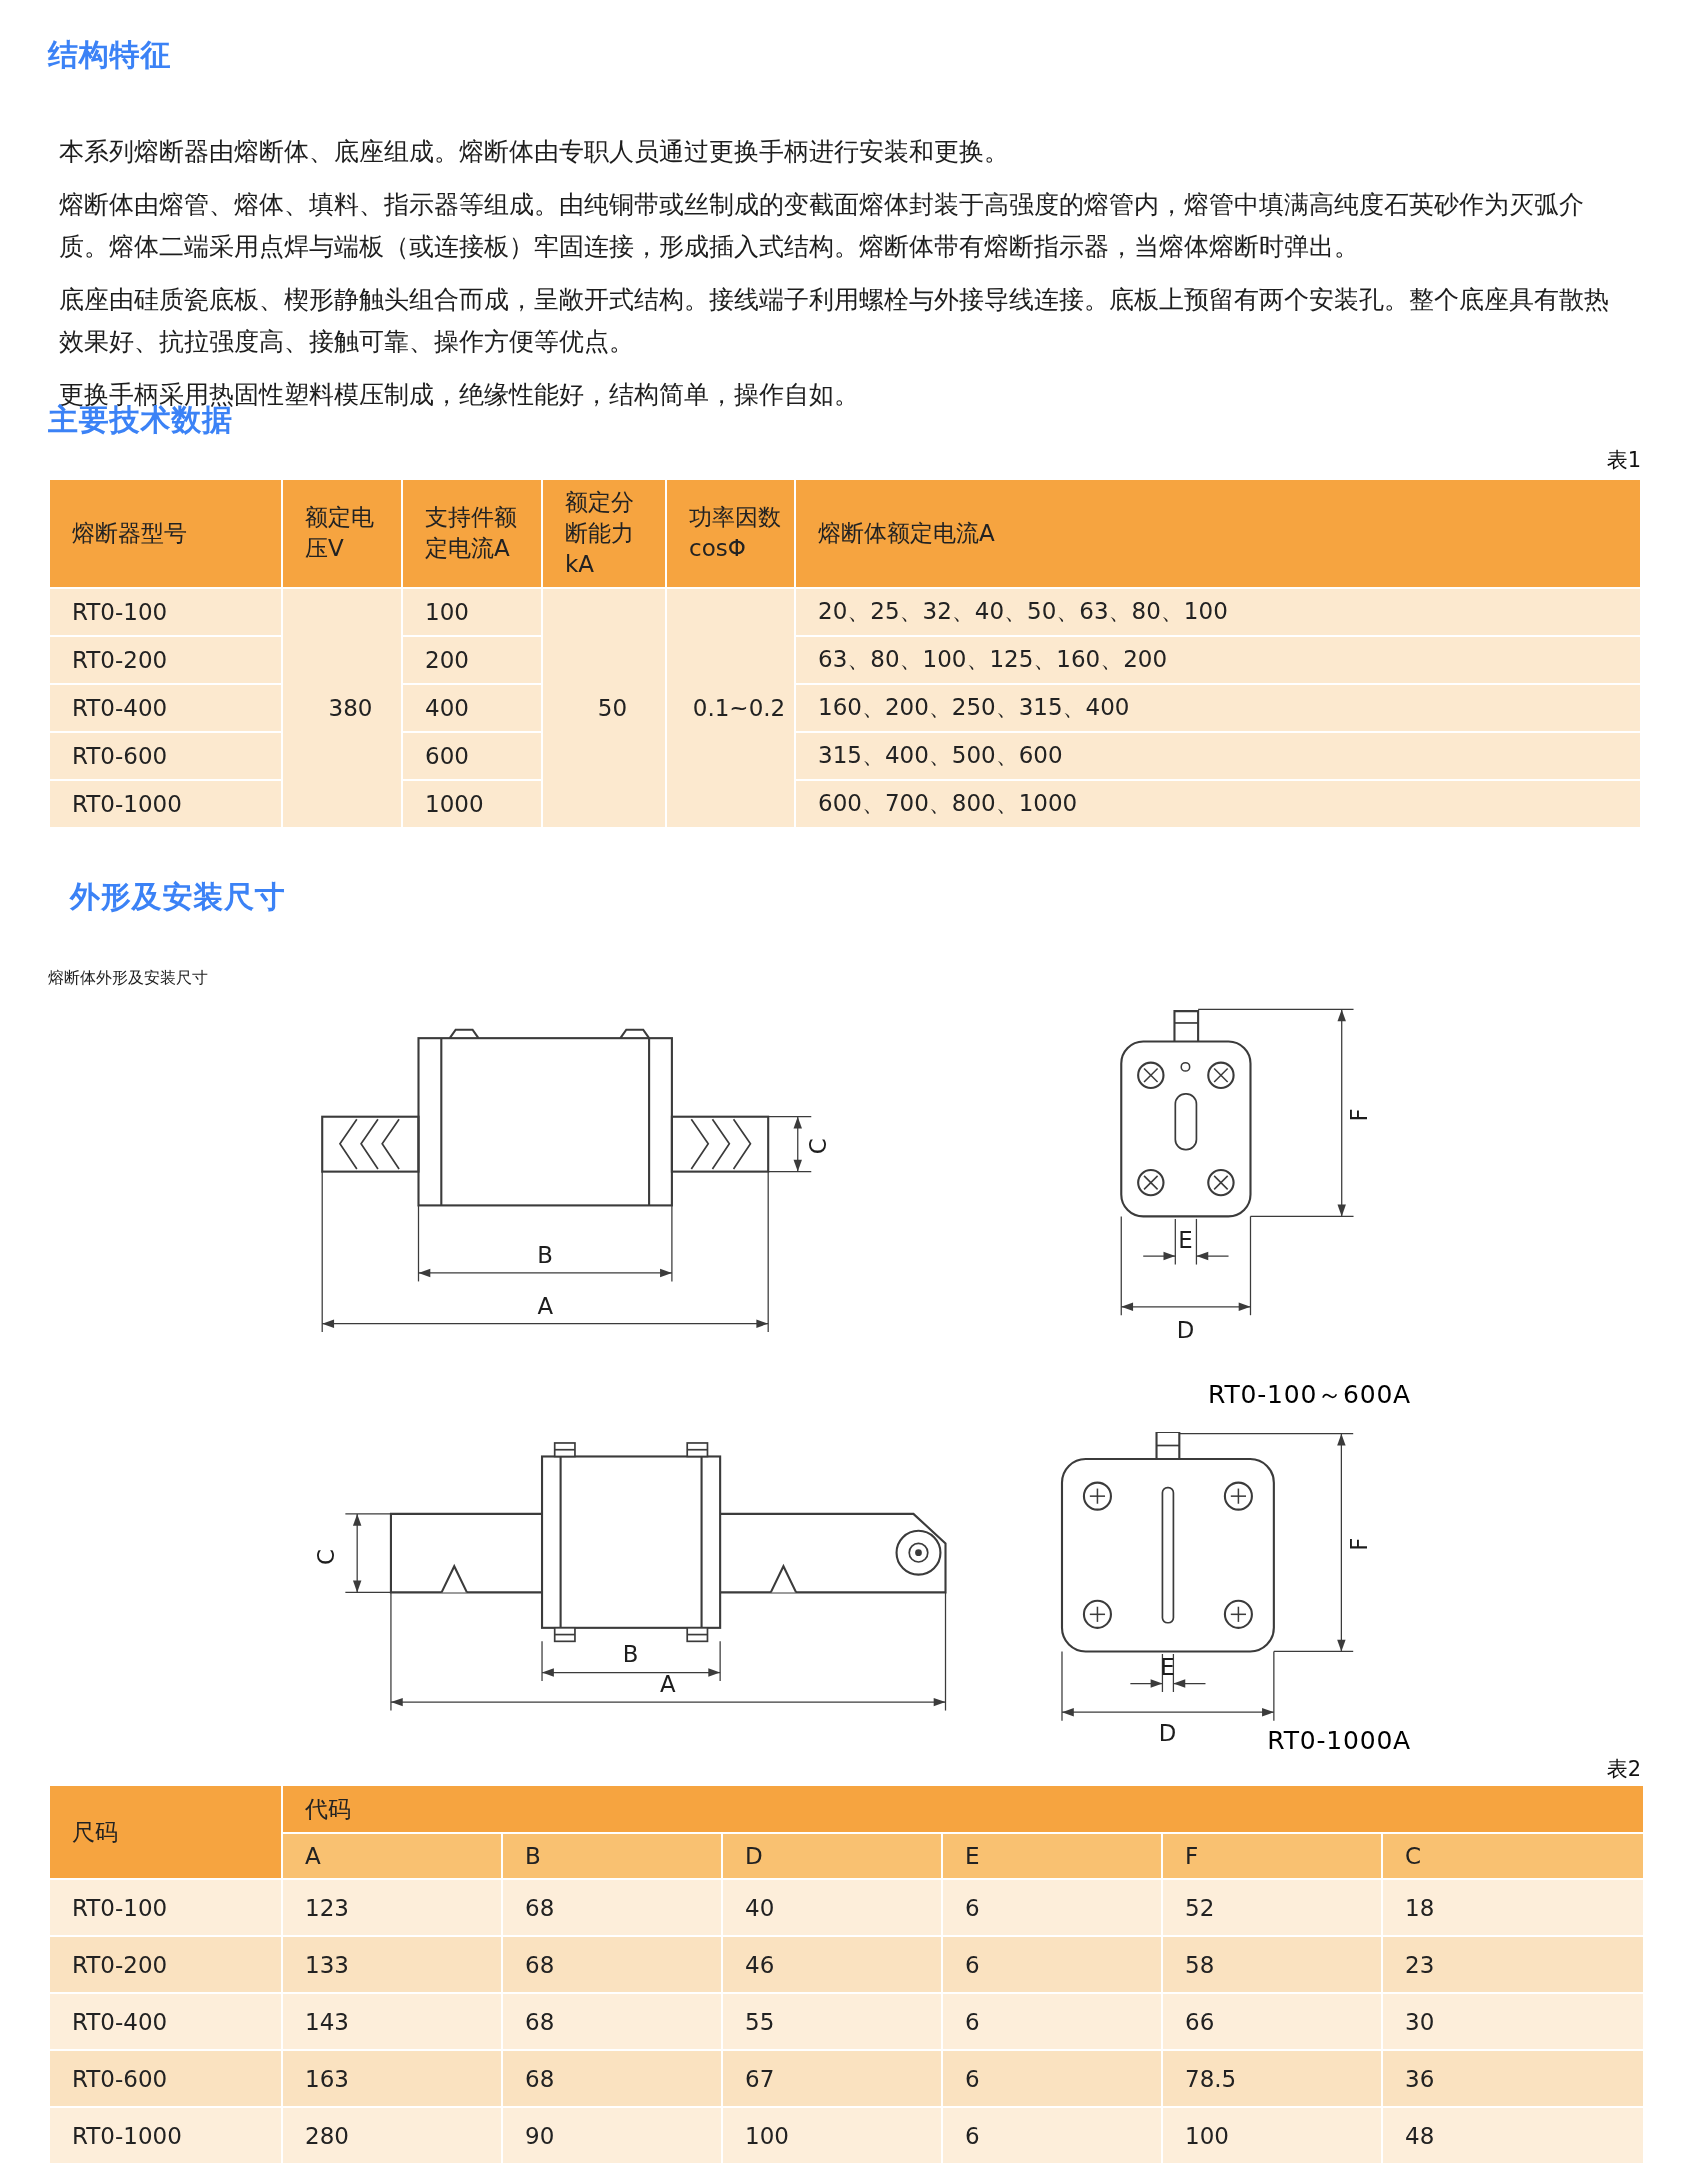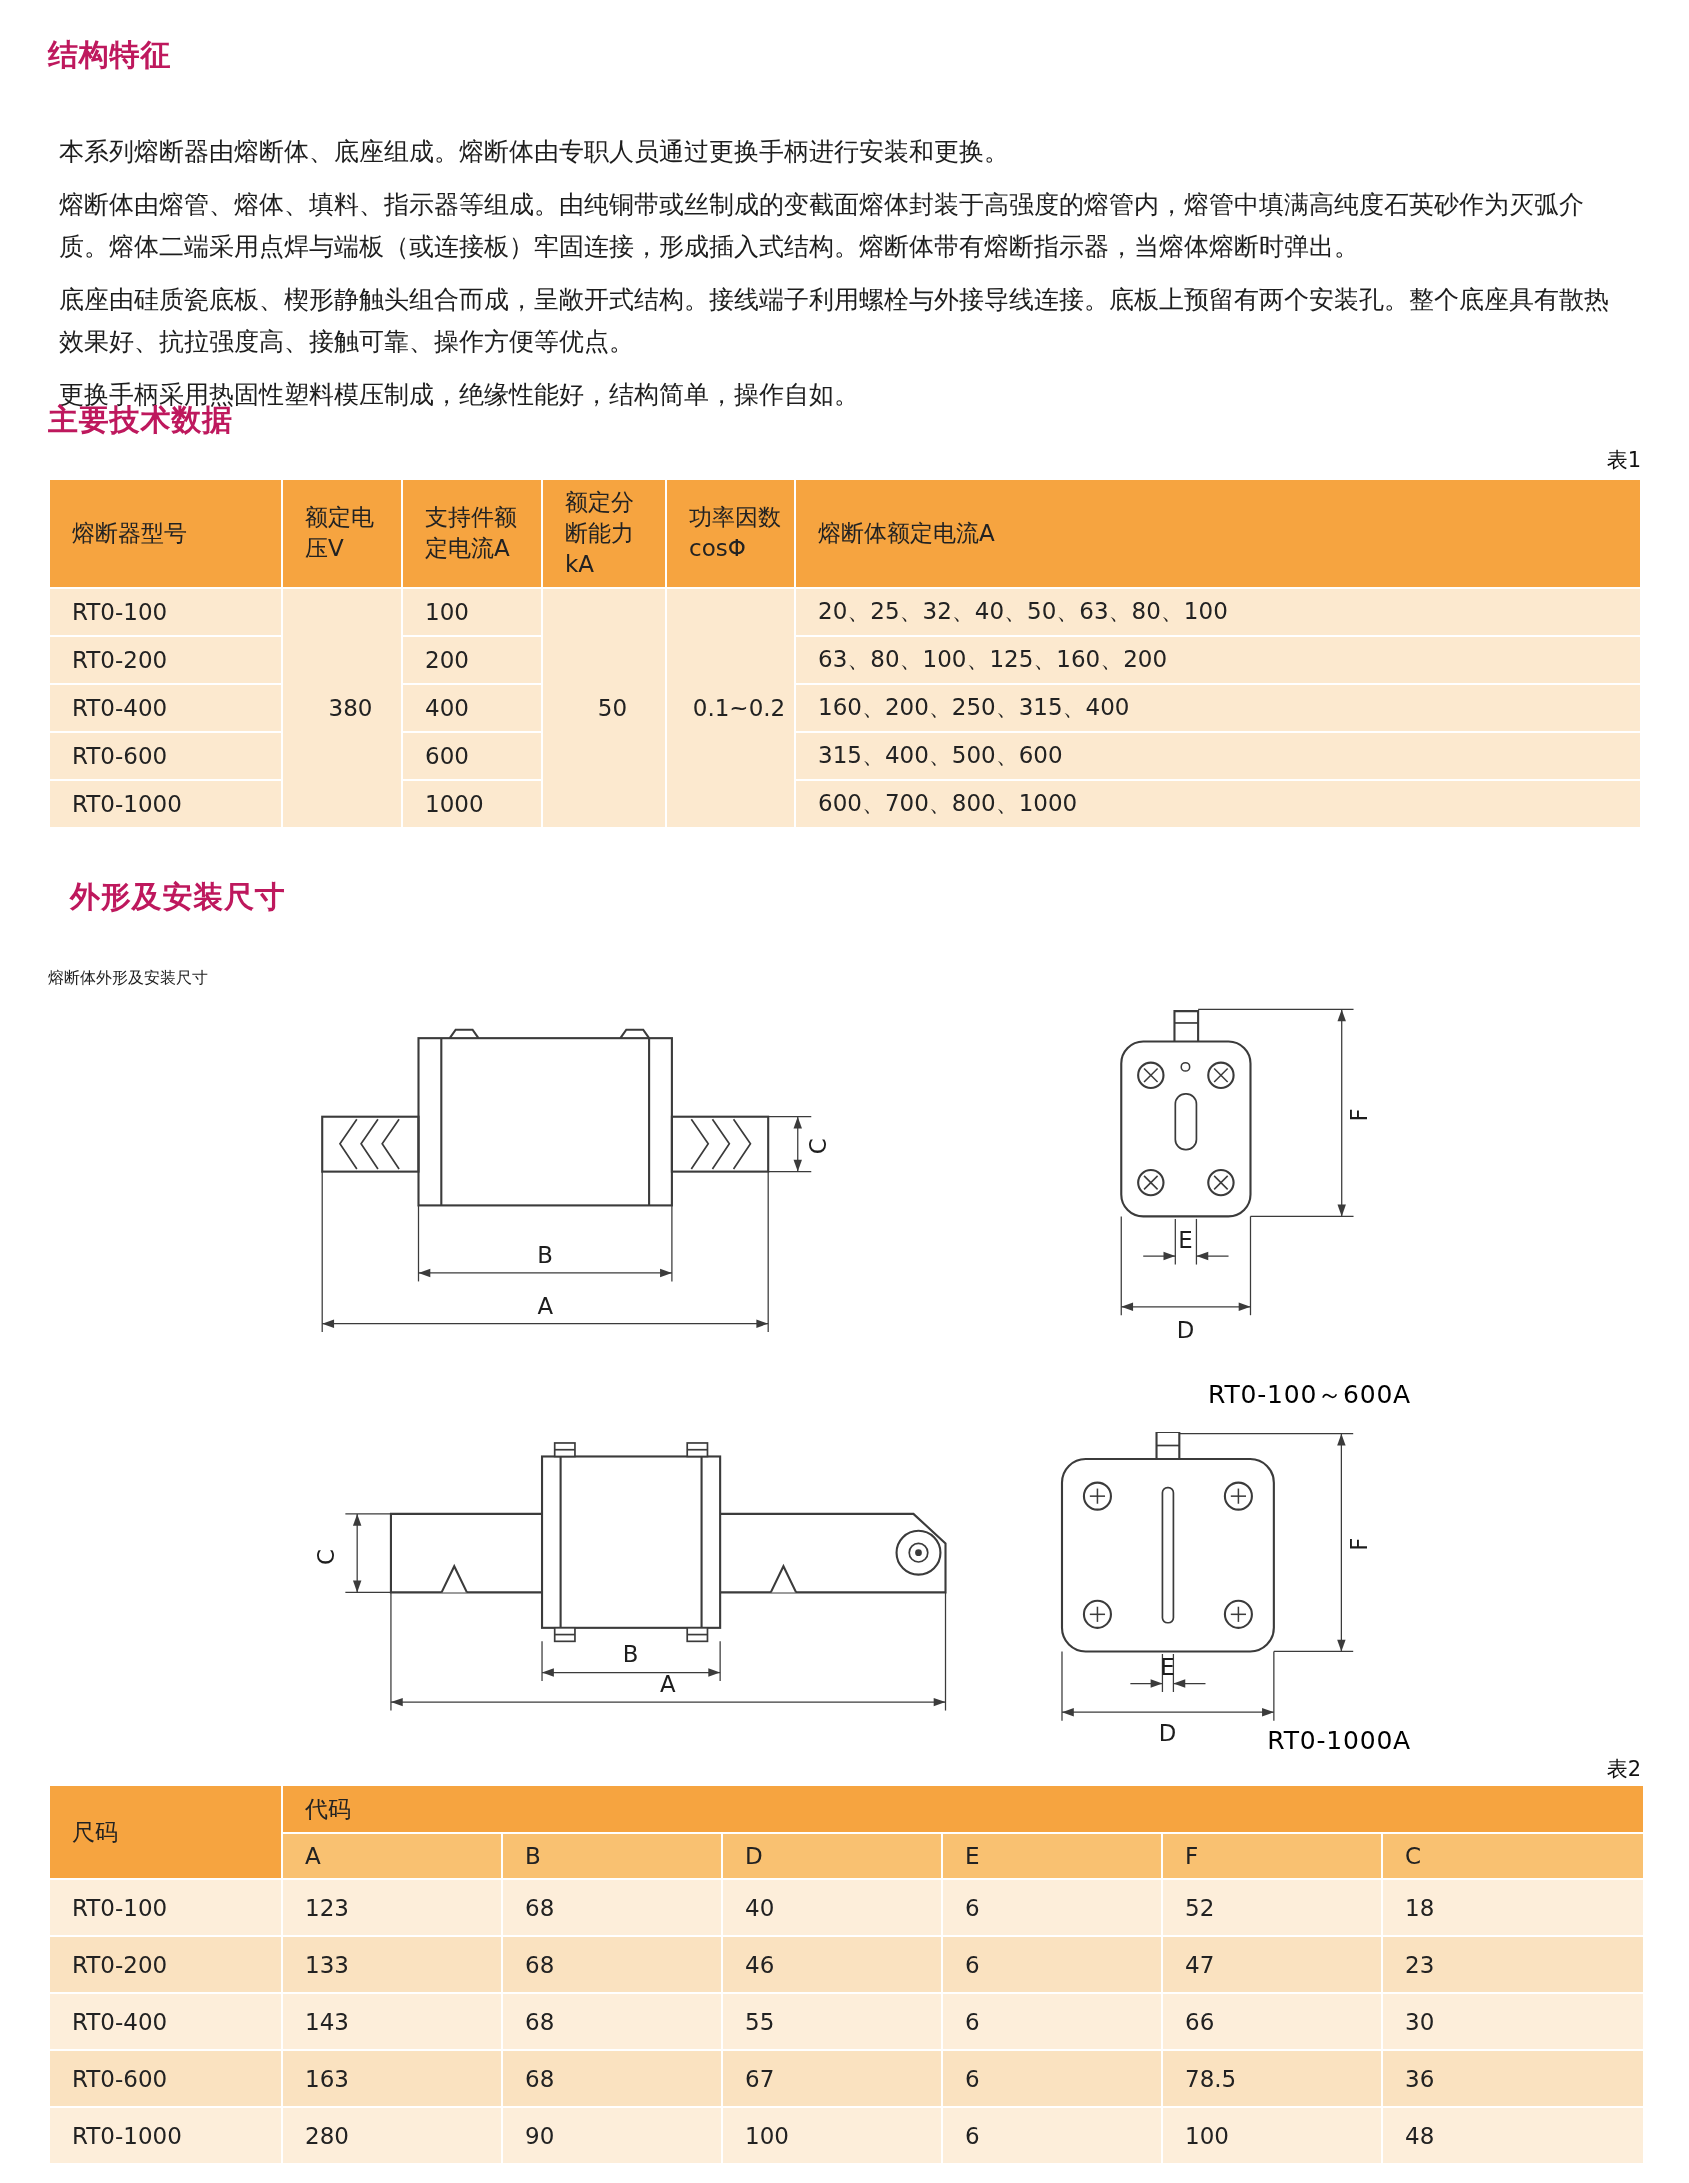--- a/index.html
+++ b/index.html
@@ -1,20 +1,20 @@
 <!DOCTYPE html>
 <html style="font-size:13.5px"><head>
 <meta charset="utf-8">
 <style>
   * { margin:0; padding:0; box-sizing:border-box; }
   html,body { background:#ffffff; }
   body { font-family:"DejaVu Sans","Liberation Sans",sans-serif; color:#1d1d1d; }
   .page { position:relative; width:1689px; height:2183px; background:#ffffff; overflow:hidden; }
 
-  .sec-title { position:absolute; left:48px; font-size:30px; font-weight:600; color:#be185d; letter-spacing:0.8px; }
+  .sec-title { position:absolute; left:48px; font-size:30px; font-weight:600; color:#3b82f6; letter-spacing:0.8px; }
   .sub-title { position:absolute; left:48px; font-size:16px; font-weight:400; color:#1d1d1d;text-align:center; }
 
   .paragraphs { position:absolute; left:48px; top:120px; width:1596px; font-size:25px; line-height:42px; color:#1d1d1d; }
   .paragraphs p { margin:11px; }
 
   .table-tag { position:absolute; right:48px; font-size:21px; color:#111111; }
 
   table { border-collapse:collapse; table-layout:fixed; }
   th, td { border:2.5px solid #ffffff; vertical-align:middle; font-weight:400; }
 
@@ -322,21 +322,21 @@
         <td>6</td>
         <td>52</td>
         <td>18</td>
       </tr>
       <tr>
         <td>RT0-200</td>
         <td>133</td>
         <td>68</td>
         <td>46</td>
         <td>6</td>
-        <td>47</td>
+        <td>58</td>
         <td>23</td>
       </tr>
       <tr>
         <td>RT0-400</td>
         <td>143</td>
         <td>68</td>
         <td>55</td>
         <td>6</td>
         <td>66</td>
         <td>30</td>

